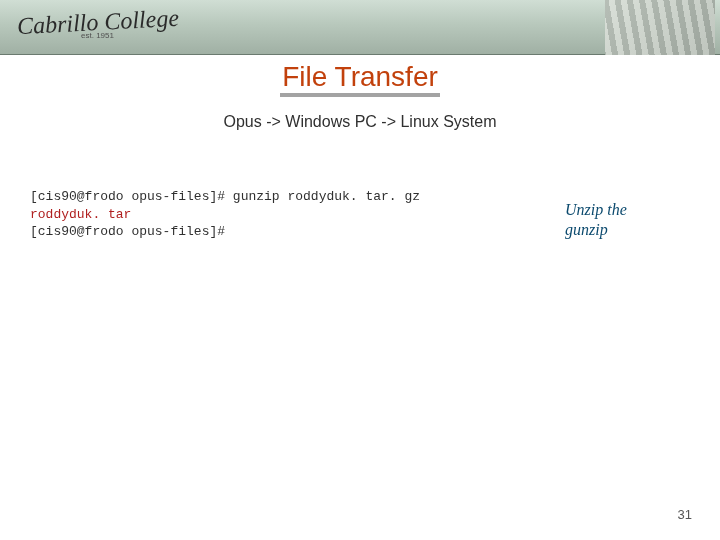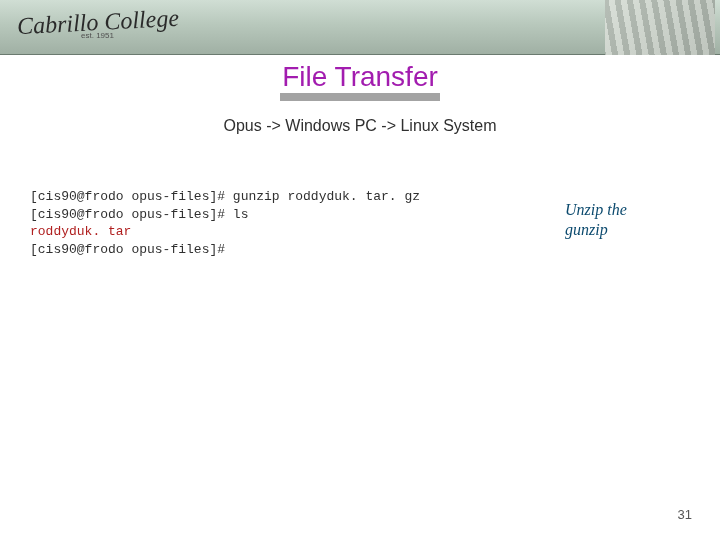--- a/index.html
+++ b/index.html
@@ -67,22 +67,22 @@
       height: 200%;
       background: repeating-linear-gradient(80deg, rgba(220,225,218,0.5) 0px, rgba(220,225,218,0.5) 6px, rgba(150,158,150,0.5) 6px, rgba(150,158,150,0.5) 12px);
       top: -50%;
       left: -50%;
     }
     .main-title {
       text-align: center;
       margin-top: 6px;
       font-family: Verdana, Arial, sans-serif;
       font-size: 28px;
-      color: #a21caf;
-      border-bottom: 8px solid #a3a3a3;
+      color: #c2410c;
+      border-bottom: 4px solid #a3a3a3;
       display: inline-block;
       padding: 0 2px;
     }
     .title-wrap {
       text-align: center;
     }
     .subtitle {
       text-align: center;
       font-size: 16px;
       color: #303030;
@@ -131,21 +131,20 @@
   <div class="photo-area"></div>
 </div>
 
 <div class="title-wrap">
   <div class="main-title">File Transfer</div>
 </div>
 <div class="subtitle">Opus -&gt; Windows PC -&gt; Linux System</div>
 
 <div class="terminal-block">
   <div class="terminal-line"><span>[cis90@frodo opus-files]# </span><span class="cmd">gunzip roddyduk. tar. gz</span></div>
-  <div class="terminal-line"><span>[cis90@frodo opus-files]# </span><span class="cmd">ls</span></div>
   <div class="terminal-line"><span class="tarfile">roddyduk. tar</span></div>
   <div class="terminal-line"><span>[cis90@frodo opus-files]#</span></div>
 </div>
 
 <div class="annotation">
   <div>Unzip the</div>
   <div>gunzip</div>
 </div>
 
 <div class="slide-number">31</div>

